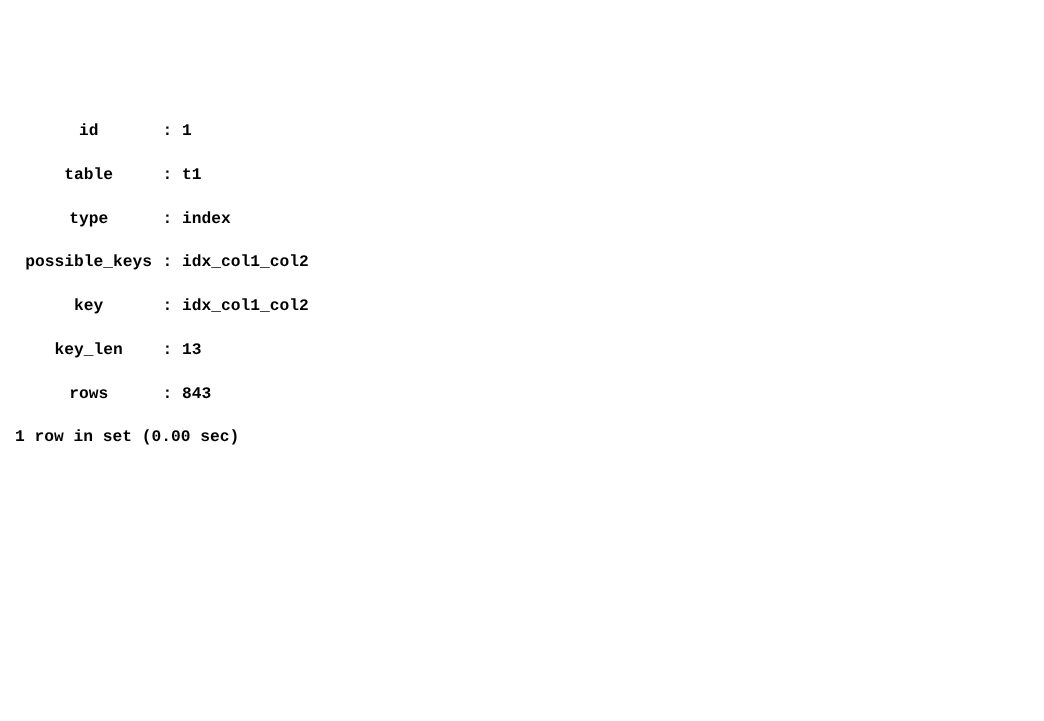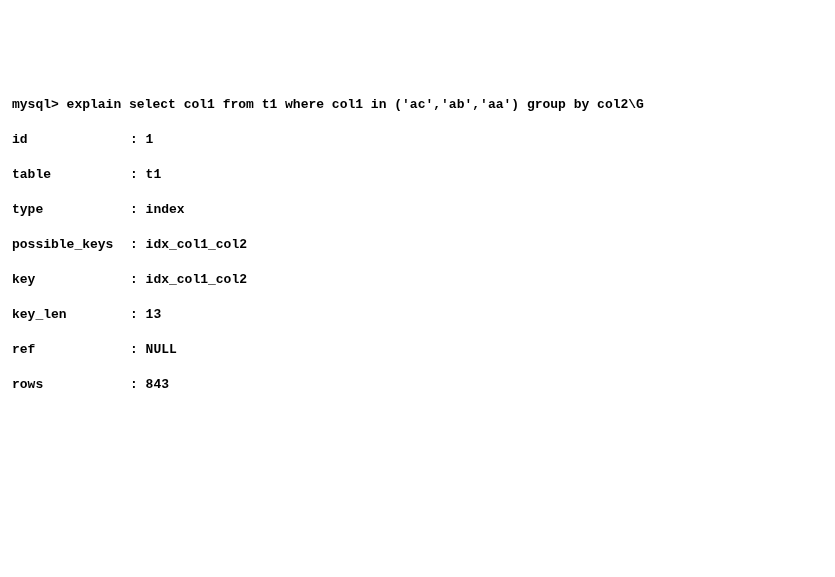--- a/index.html
+++ b/index.html
@@ -23,44 +23,43 @@
     }
     .line {
       display: block;
     }
     .kv {
       display: block;
     }
     .kv .label {
       display: inline-block;
       width: 118px;
-      text-align: left;
+      text-align: center;
     }
     .kv .sep {
       display: inline;
     }
     .kv .value {
       display: inline;
     }
   </style>
 </head>
 <body>
 
 
 
 <div>
-<span class="line"><span>mysql&gt; </span><span>explain select col1 from t1 where col1 in ('ac','ab','aa') group by col2\G</span></span>
 <span class="kv"><span class="label">id</span><span class="sep">: </span><span class="value">1</span></span>
 <span class="kv"><span class="label">table</span><span class="sep">: </span><span class="value">t1</span></span>
 <span class="kv"><span class="label">type</span><span class="sep">: </span><span class="value">index</span></span>
 <span class="kv"><span class="label">possible_keys</span><span class="sep">: </span><span class="value">idx_col1_col2</span></span>
 <span class="kv"><span class="label">key</span><span class="sep">: </span><span class="value">idx_col1_col2</span></span>
 <span class="kv"><span class="label">key_len</span><span class="sep">: </span><span class="value">13</span></span>
-<span class="kv"><span class="label">ref</span><span class="sep">: </span><span class="value">NULL</span></span>
 <span class="kv"><span class="label">rows</span><span class="sep">: </span><span class="value">843</span></span>
+<span class="line">1 row in set (0.00 sec)</span>
 <span class="line"> </span>
 
 
 
 
 
 
 
 
 

